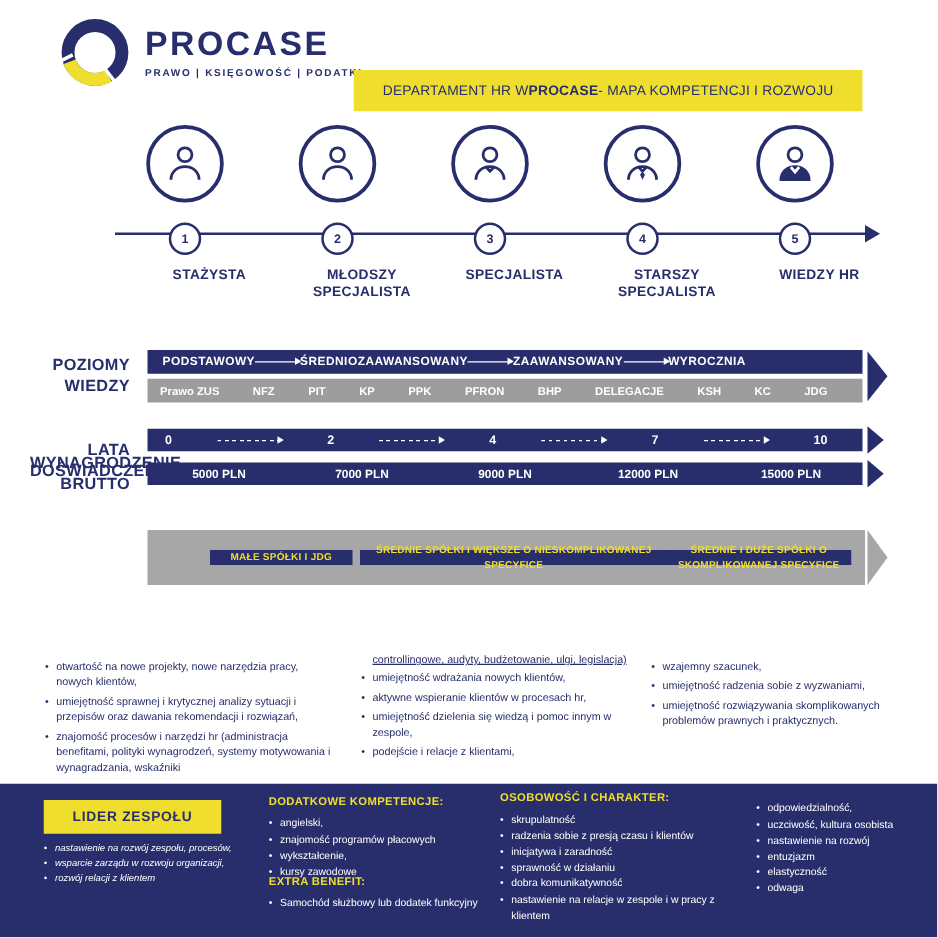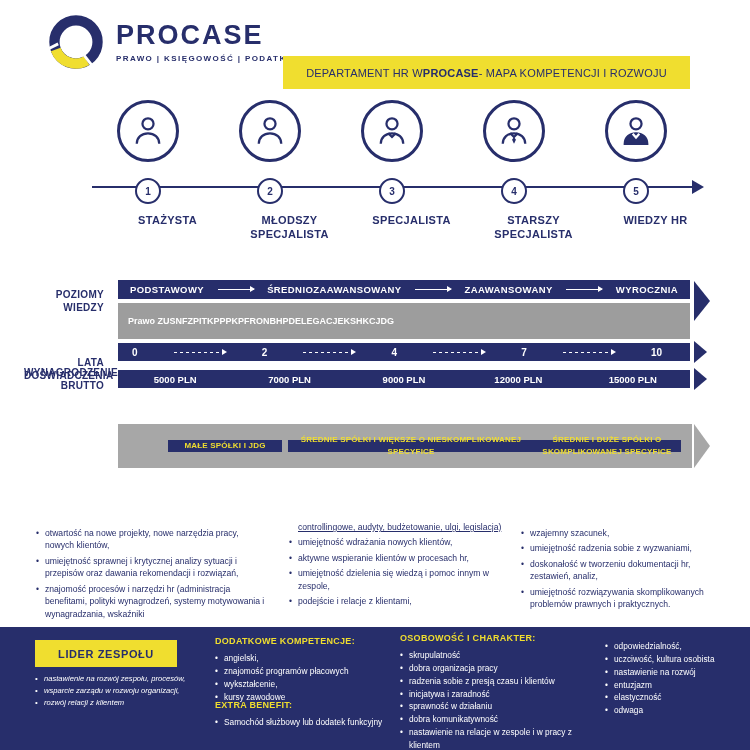--- a/index.html
+++ b/index.html
@@ -26,36 +26,36 @@
           display:flex;align-items:center;justify-content:center;}
   .avatar svg{width:36px;height:36px;}
   .stage-num{margin-top:16px;width:22px;height:22px;border:2px solid #272e6b;border-radius:50%;
              background:#fff;display:flex;align-items:center;justify-content:center;
              font-size:10px;font-weight:bold;position:relative;z-index:2;}
   .stage-label{margin-top:10px;font-size:11px;font-weight:bold;text-align:center;
                line-height:1.25;max-width:108px;letter-spacing:.3px;padding-left:39px;}
 
   
   .row-label{position:absolute;left:0;width:112px;display:flex;align-items:center;justify-content:flex-end;
-             padding-right:8px;box-sizing:border-box;text-align:right;font-size:10px;font-weight:bold;
+             padding-right:8px;box-sizing:border-box;text-align:right;font-size:13px;font-weight:bold;
              line-height:1.3;letter-spacing:.3px;color:#272e6b;}
   .row-label span{display:inline-block;max-width:80px;}
   #label-knowledge{top:280px;height:42px;}
   #label-experience{top:358px;height:22px;}
   #label-salary{top:368px;height:22px;}
 
   
   .bar{position:absolute;left:118px;width:572px;box-sizing:border-box;color:#fff;margin:0;}
   .levels{top:280px;height:19px;background:#272e6b;display:flex;align-items:center;
-          justify-content:space-between;padding:0 12px;font-size:9.5px;font-weight:bold;letter-spacing:.4px;}
+          padding:0 12px;font-size:9.5px;font-weight:bold;letter-spacing:.4px;}
   .sarrow{width:36px;height:1px;background:#fff;position:relative;flex:0 0 auto;}
   .sarrow::after{content:"";position:absolute;right:-1px;top:-3px;
                  border-left:5px solid #fff;border-top:3px solid transparent;border-bottom:3px solid transparent;}
-  .topics{top:303px;height:36px;background:#9d9d9d;display:flex;align-items:center;
-          padding:0 28px 0 10px;font-size:9px;font-weight:bold;list-style:none;}
+  .topics{top:303px;height:19px;background:#9d9d9d;display:flex;align-items:center;
+          justify-content:space-between;padding:0 28px 0 10px;font-size:9px;font-weight:bold;list-style:none;}
   .topics li{white-space:nowrap;}
   .exp{top:343px;height:18px;background:#272e6b;display:flex;align-items:center;
        justify-content:space-between;padding:0 28px 0 14px;font-size:10px;font-weight:bold;}
   .darrow{width:52px;height:1px;position:relative;flex:0 0 auto;
           background:repeating-linear-gradient(90deg,#fff 0 3px,transparent 3px 6px);}
   .darrow::after{content:"";position:absolute;right:-1px;top:-3px;
                  border-left:5px solid #fff;border-top:3px solid transparent;border-bottom:3px solid transparent;}
   .salary{top:370px;height:18px;background:#272e6b;display:grid;grid-template-columns:repeat(5,1fr);
           align-items:center;text-align:center;font-size:9.5px;font-weight:bold;list-style:none;padding:0;}
   .bar-head{position:absolute;width:0;height:0;}
@@ -273,21 +273,20 @@
         <li>umiejętność wdrażania nowych klientów,</li>
         <li>aktywne wspieranie klientów w procesach hr,</li>
         <li>umiejętność dzielenia się wiedzą i pomoc innym w zespole,</li>
         <li>podejście i relacje z klientami,</li>
       </ul>
   </div>
   <div class="comp" id="comp3">
     <ul>
         <li>wzajemny szacunek,</li>
         <li>umiejętność radzenia sobie z wyzwaniami,</li>
-        <li>doskonałość w tworzeniu dokumentacji hr, zestawień, analiz,</li>
         <li>umiejętność rozwiązywania skomplikowanych problemów prawnych i praktycznych.</li>
       </ul>
   </div>
 
   <div class="footer">
     <div class="leader-box">LIDER ZESPOŁU</div>
     <div class="fcol" id="fcol-leader">
       <ul>
           <li>nastawienie na rozwój zespołu, procesów,</li>
           <li>wsparcie zarządu w rozwoju organizacji,</li>
@@ -308,21 +307,20 @@
       <div class="fcol-title">EXTRA BENEFIT:</div>
       <ul>
           <li>Samochód służbowy lub dodatek funkcyjny</li>
         </ul>
     </div>
 
     <div class="fcol" id="fcol-personality">
       <div class="fcol-title">OSOBOWOŚĆ I CHARAKTER:</div>
       <ul>
           <li>skrupulatność</li>
-          <li>dobra organizacja pracy</li>
           <li>radzenia sobie z presją czasu i klientów</li>
           <li>inicjatywa i zaradność</li>
           <li>sprawność w działaniu</li>
           <li>dobra komunikatywność</li>
           <li>nastawienie na relacje w zespole i w pracy z klientem</li>
         </ul>
     </div>
 
     <div class="fcol" id="fcol-traits">
       <ul>

